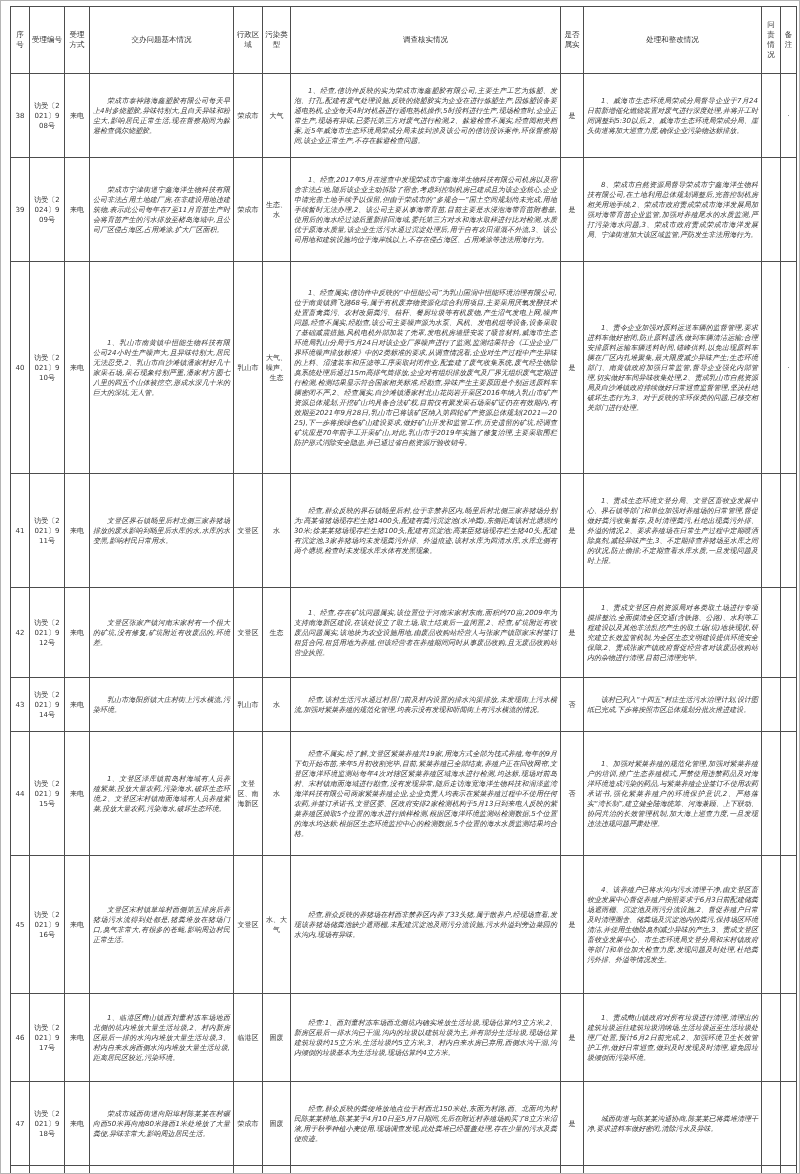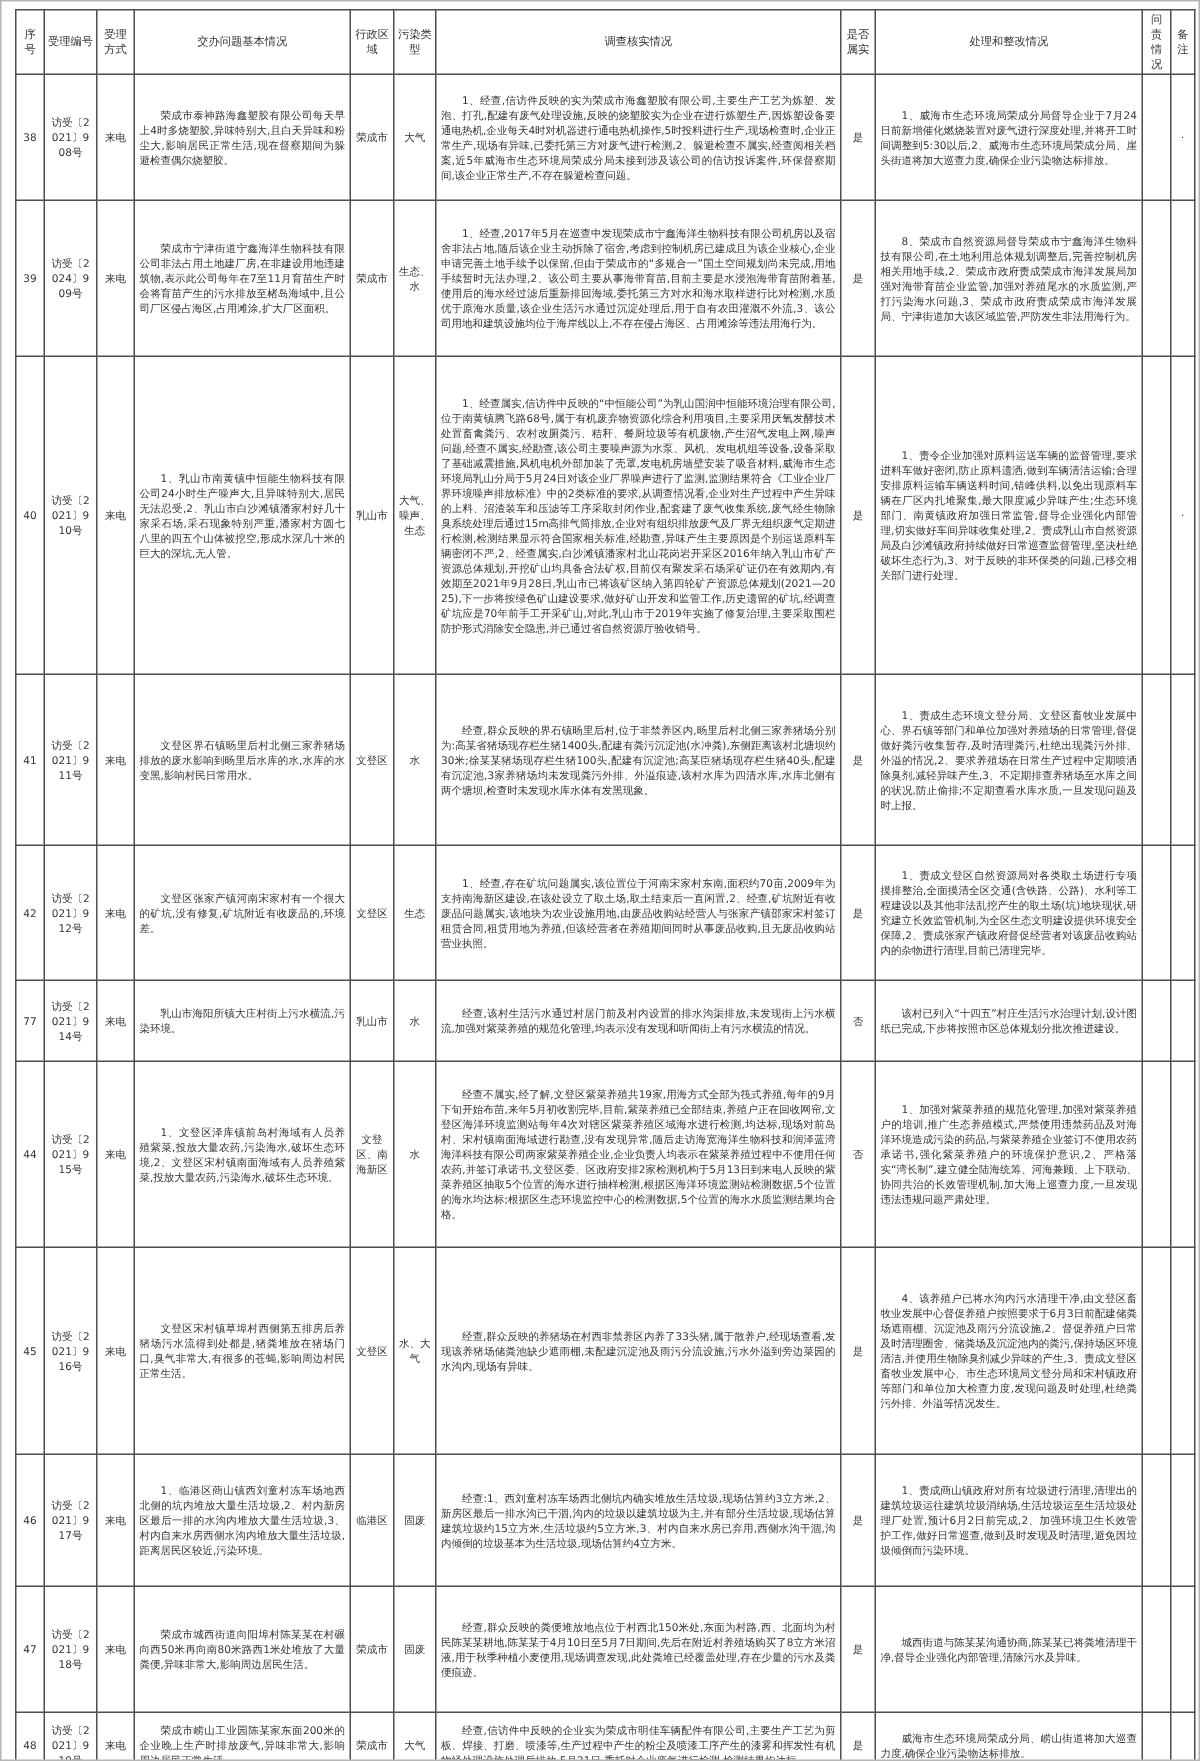--- a/index.html
+++ b/index.html
@@ -11,24 +11,24 @@
   table.report{
     width:783px;table-layout:fixed;border-collapse:collapse;
   }
   table.report th, table.report td{
     border:1px solid #4d4d4d;vertical-align:middle;
     font-size:7px;line-height:10px;font-weight:normal;
     padding:2px 3px;box-sizing:border-box;word-break:break-all;
     color:#343434;
   }
   table.report th{
-    text-align:center;font-size:7.5px;line-height:10px;padding:1px 2px;
+    text-align:center;font-size:7.5px;line-height:10px;padding:13px 2px;
   }
   td.c{text-align:center;}
-  td.j{text-align:justify;text-justify:inter-character;text-indent:2em;}
+  td.j{text-align:justify;text-justify:inter-character;text-indent:2em;font-style:italic;}
   
   thead tr{height:26px;}
   tbody tr:nth-child(1){height:84px;}
   tbody tr:nth-child(2){height:104px;}
   tbody tr:nth-child(3){height:212px;}
   tbody tr:nth-child(4){height:114px;}
   tbody tr:nth-child(5){height:90px;}
   tbody tr:nth-child(6){height:54px;}
   tbody tr:nth-child(7){height:124px;}
   tbody tr:nth-child(8){height:138px;}
@@ -129,21 +129,21 @@
     <td class="j">文登区张家产镇河南宋家村有一个很大的矿坑,没有修复,矿坑附近有收废品的,环境差。</td>
     <td class="c">文登区</td>
     <td class="c">生态</td>
     <td class="j">1、经查,存在矿坑问题属实,该位置位于河南宋家村东南,面积约70亩,2009年为支持南海新区建设,在该处设立了取土场,取土结束后一直闲置,2、经查,矿坑附近有收废品问题属实,该地块为农业设施用地,由废品收购站经营人与张家产镇邵家宋村签订租赁合同,租赁用地为养殖,但该经营者在养殖期间同时从事废品收购,且无废品收购站营业执照。</td>
     <td class="c">是</td>
     <td class="j">1、责成文登区自然资源局对各类取土场进行专项摸排整治,全面摸清全区交通(含铁路、公路)、水利等工程建设以及其他非法乱挖产生的取土场(坑)地块现状,研究建立长效监管机制,为全区生态文明建设提供环境安全保障,2、责成张家产镇政府督促经营者对该废品收购站内的杂物进行清理,目前已清理完毕。</td>
     <td class="c"></td>
     <td class="c"></td>
   </tr>
         <tr>
-    <td class="c">77</td>
+    <td class="c">43</td>
     <td class="c">访受〔2021〕914号</td>
     <td class="c">来电</td>
     <td class="j">乳山市海阳所镇大庄村街上污水横流,污染环境。</td>
     <td class="c">乳山市</td>
     <td class="c">水</td>
     <td class="j">经查,该村生活污水通过村居门前及村内设置的排水沟渠排放,未发现街上污水横流,加强对紫菜养殖的规范化管理,均表示没有发现和听闻街上有污水横流的情况。</td>
     <td class="c">否</td>
     <td class="j">该村已列入“十四五”村庄生活污水治理计划,设计图纸已完成,下步将按照市区总体规划分批次推进建设。</td>
     <td class="c"></td>
     <td class="c"></td>
@@ -189,21 +189,21 @@
   </tr>
         <tr>
     <td class="c">47</td>
     <td class="c">访受〔2021〕918号</td>
     <td class="c">来电</td>
     <td class="j">荣成市城西街道向阳埠村陈某某在村碾向西50米再向南80米路西1米处堆放了大量粪便,异味非常大,影响周边居民生活。</td>
     <td class="c">荣成市</td>
     <td class="c">固废</td>
     <td class="j">经查,群众反映的粪便堆放地点位于村西北150米处,东面为村路,西、北面均为村民陈某某耕地,陈某某于4月10日至5月7日期间,先后在附近村养殖场购买了8立方米沼液,用于秋季种植小麦使用,现场调查发现,此处粪堆已经覆盖处理,存在少量的污水及粪便痕迹。</td>
     <td class="c">是</td>
-    <td class="j">城西街道与陈某某沟通协商,陈某某已将粪堆清理干净,督导企业强化内部管理,清除污水及异味。</td>
+    <td class="j">城西街道与陈某某沟通协商,陈某某已将粪堆清理干净,要求进料车做好密闭,清除污水及异味。</td>
     <td class="c"></td>
     <td class="c"></td>
   </tr>
         <tr>
     <td class="c">48</td>
     <td class="c">访受〔2021〕919号</td>
     <td class="c">来电</td>
     <td class="j">荣成市崂山工业园陈某家东面200米的企业晚上生产时排放废气,异味非常大,影响周边居民正常生活。</td>
     <td class="c">荣成市</td>
     <td class="c">大气</td>

